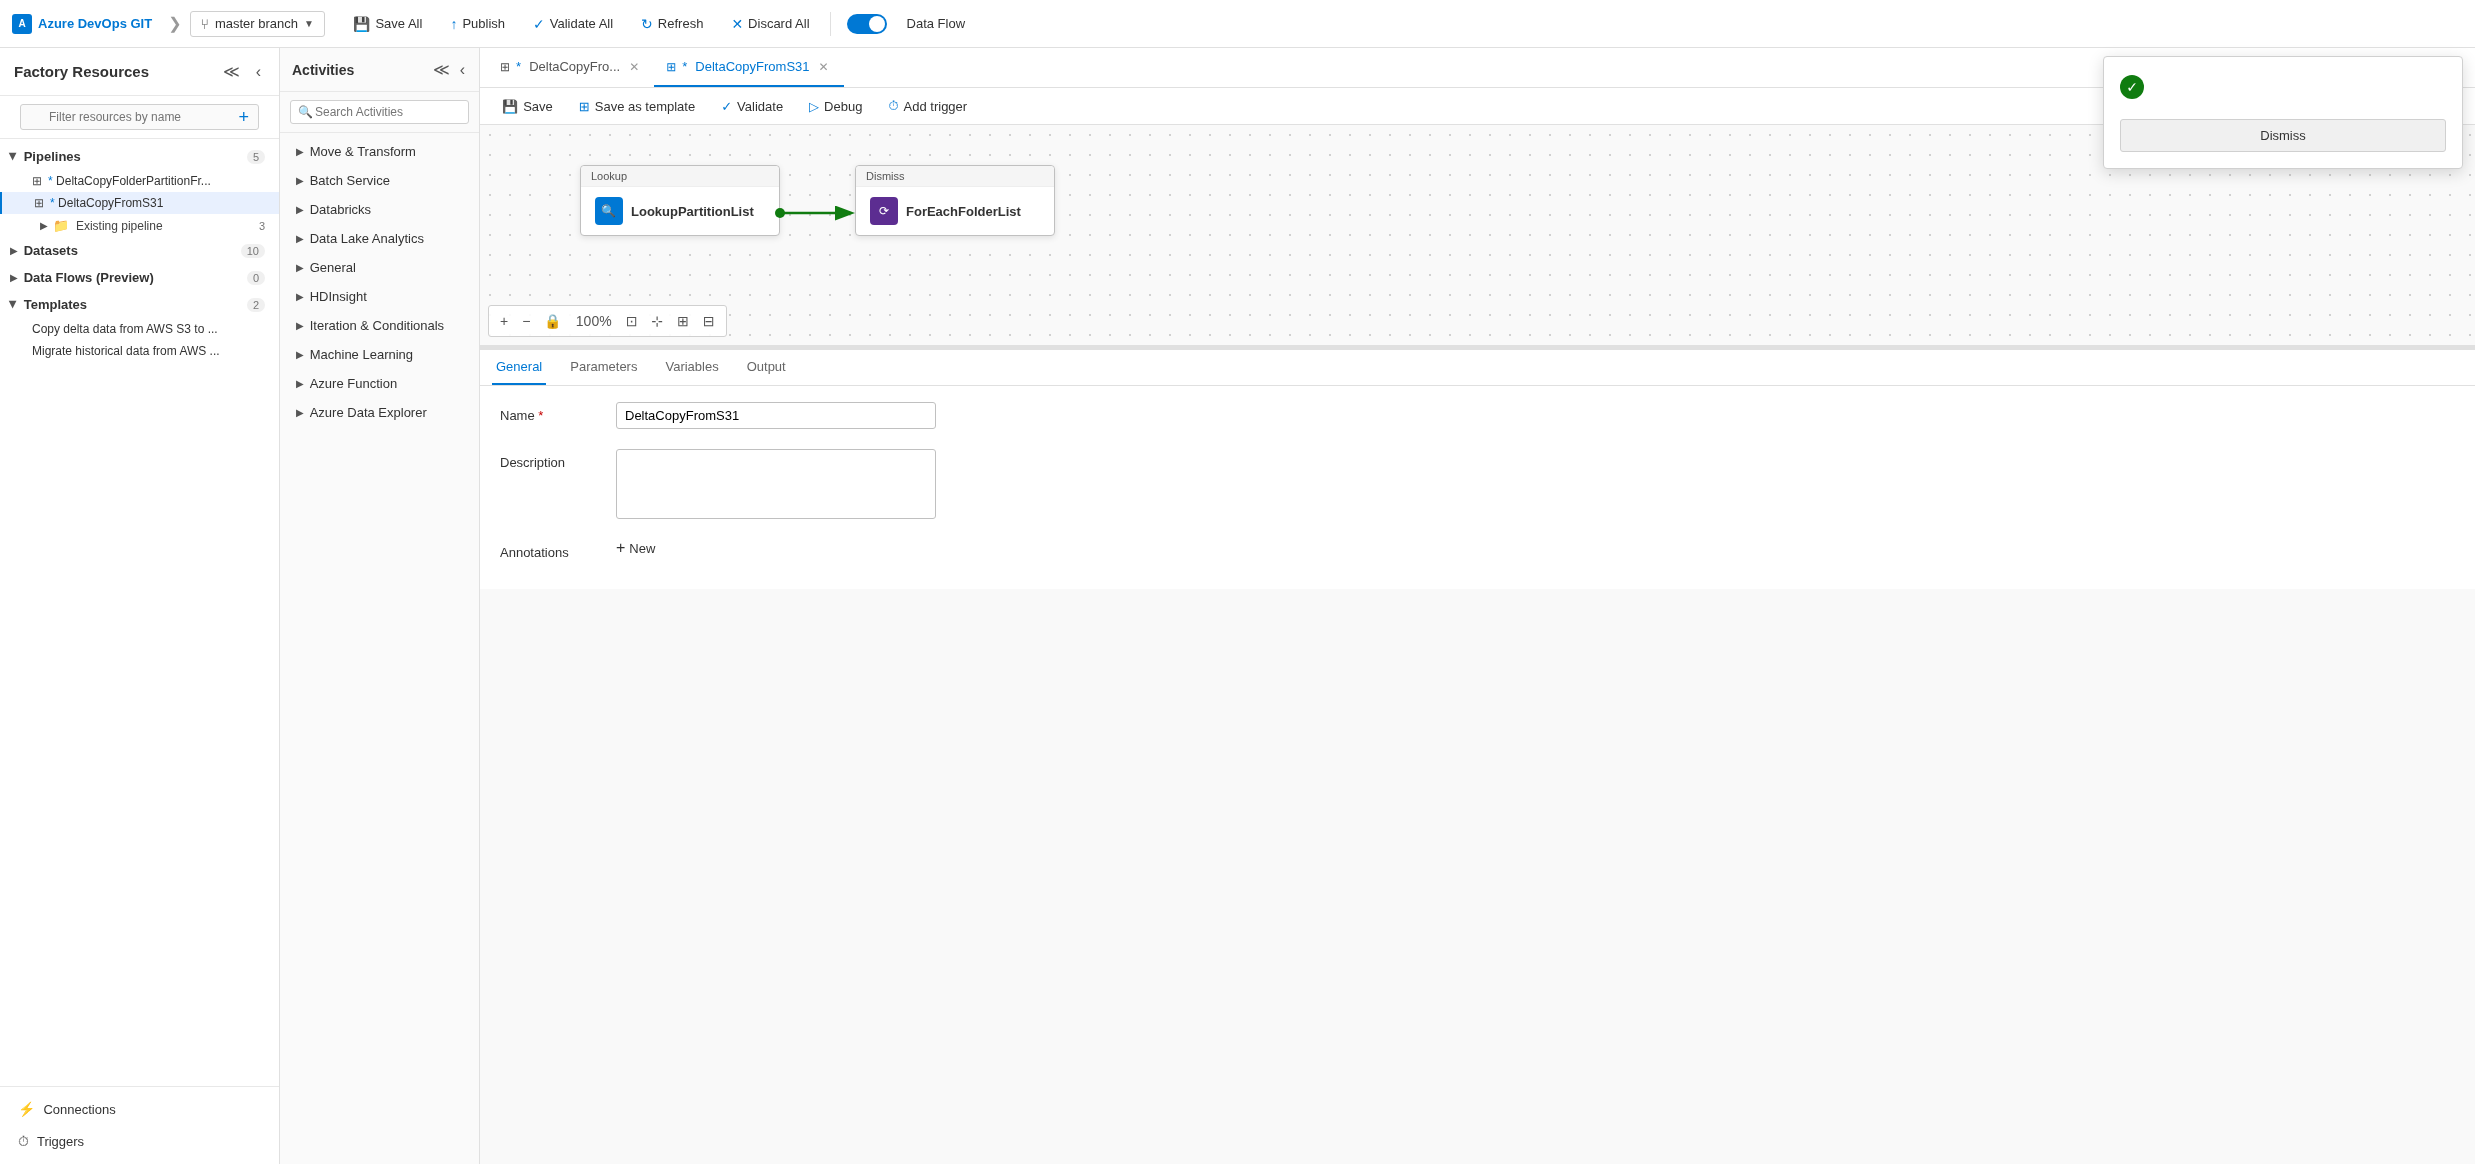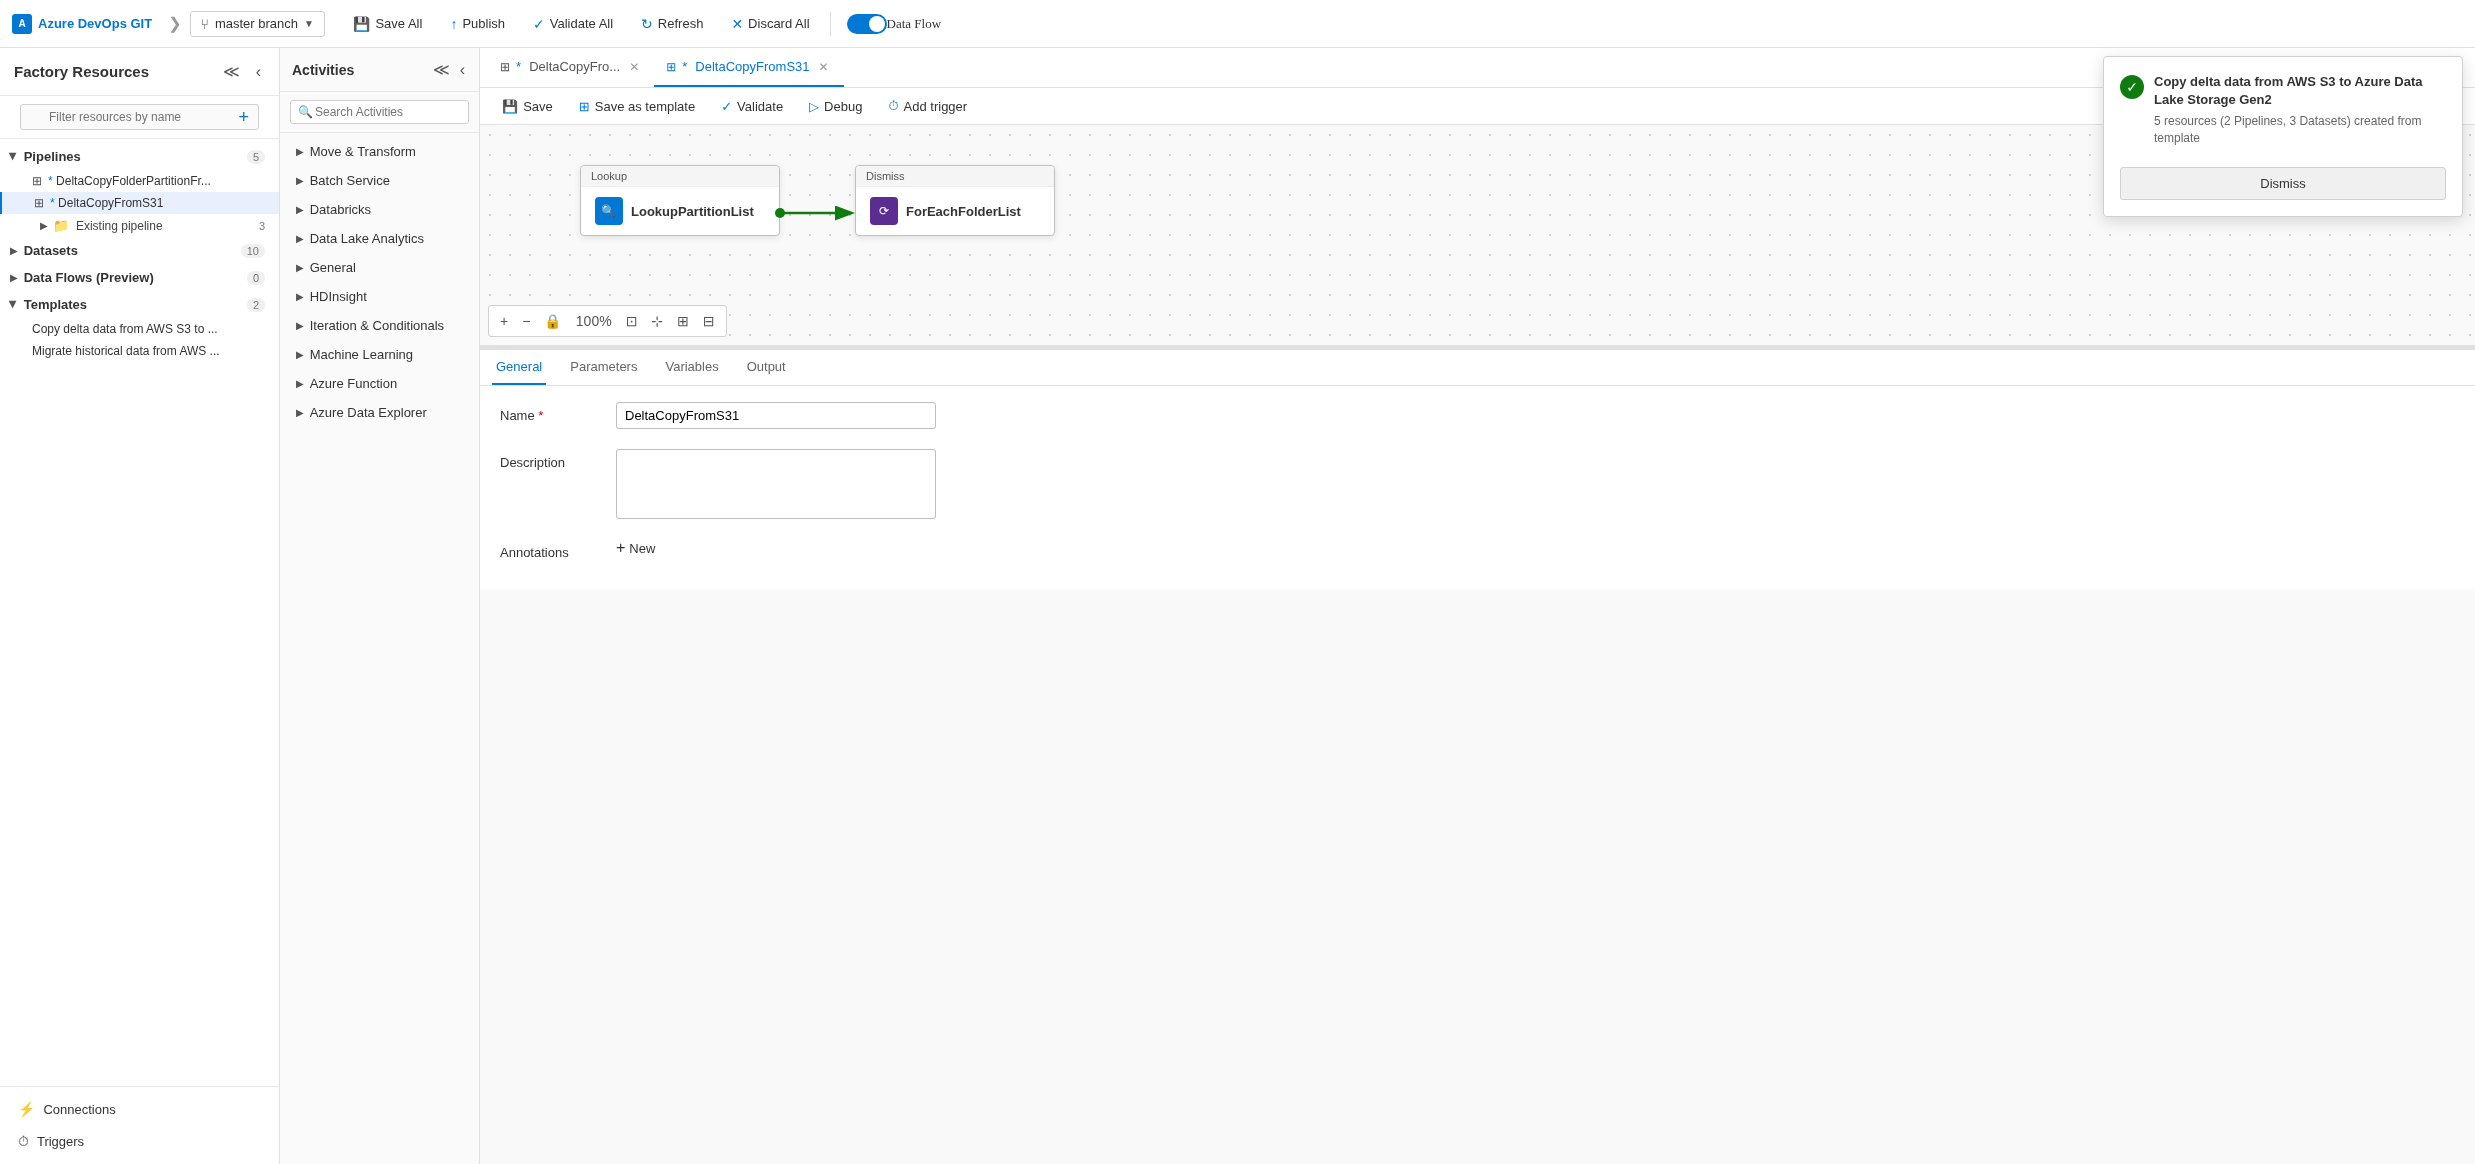--- a/index.html
+++ b/index.html
@@ -12,21 +12,21 @@
       padding: 0 12px; gap: 4px; position: relative; z-index: 100;
     }
     .toolbar-brand { display: flex; align-items: center; gap: 6px; color: #0078d4; font-weight: 600; font-size: 13px; margin-right: 8px; }
     .toolbar-brand .adf-icon { width: 20px; height: 20px; background: #0078d4; border-radius: 3px; display: flex; align-items: center; justify-content: center; color: #fff; font-size: 10px; font-weight: bold; }
     .toolbar-separator { color: #999; margin: 0 4px; font-size: 16px; }
     .branch-selector { display: flex; align-items: center; gap: 6px; padding: 4px 10px; border: 1px solid #d0d0d0; border-radius: 3px; cursor: pointer; background: #fff; font-size: 13px; color: #333; margin-right: 12px; }
     .branch-selector .branch-icon { color: #555; font-size: 14px; }
     .toolbar-btn { display: flex; align-items: center; gap: 5px; padding: 5px 12px; border: none; background: transparent; cursor: pointer; font-size: 13px; color: #333; border-radius: 3px; white-space: nowrap; }
     .toolbar-btn .btn-icon { font-size: 14px; color: #0078d4; }
     .toolbar-divider { width: 1px; height: 24px; background: #e0e0e0; margin: 0 4px; }
-    .toggle-wrap { display: flex; align-items: center; gap: 0; margin-left: 8px; font-family: Liberation Serif, serif; }
+    .toggle-wrap { display: flex; align-items: center; gap: 20px; margin-left: 8px; }
     .toggle { width: 40px; height: 20px; background: #0078d4; border-radius: 10px; position: relative; cursor: pointer; }
     .toggle-knob { width: 16px; height: 16px; background: #fff; border-radius: 50%; position: absolute; top: 2px; right: 2px; }
     .toggle-label { font-size: 13px; color: #333; }
 
     
     .notification-popup {
       position: absolute; top: 56px; right: 12px; width: 360px;
       background: #fff; border: 1px solid #d0d0d0; border-radius: 4px;
       box-shadow: 0 4px 16px rgba(0,0,0,0.15); z-index: 200; padding: 16px;
     }
@@ -189,24 +189,20 @@
     <div class="toggle">
       <div class="toggle-knob"></div>
     </div>
     <span class="toggle-label">Data Flow</span>
   </div>
 </div>
 
 <div class="notification-popup">
   <div class="notif-header">
     <div class="notif-check">✓</div>
-    <div>
-      <div class="notif-title">Copy delta data from AWS S3 to Azure Data Lake Storage Gen2</div>
-      <div class="notif-body">5 resources (2 Pipelines, 3 Datasets) created from template</div>
-    </div>
   </div>
   <button class="notif-dismiss">Dismiss</button>
 </div>
 
 <div class="main-layout">
 
   <div class="left-sidebar">
     <div class="sidebar-header">
       <span class="sidebar-title">Factory Resources</span>
       <div class="sidebar-header-icons">

